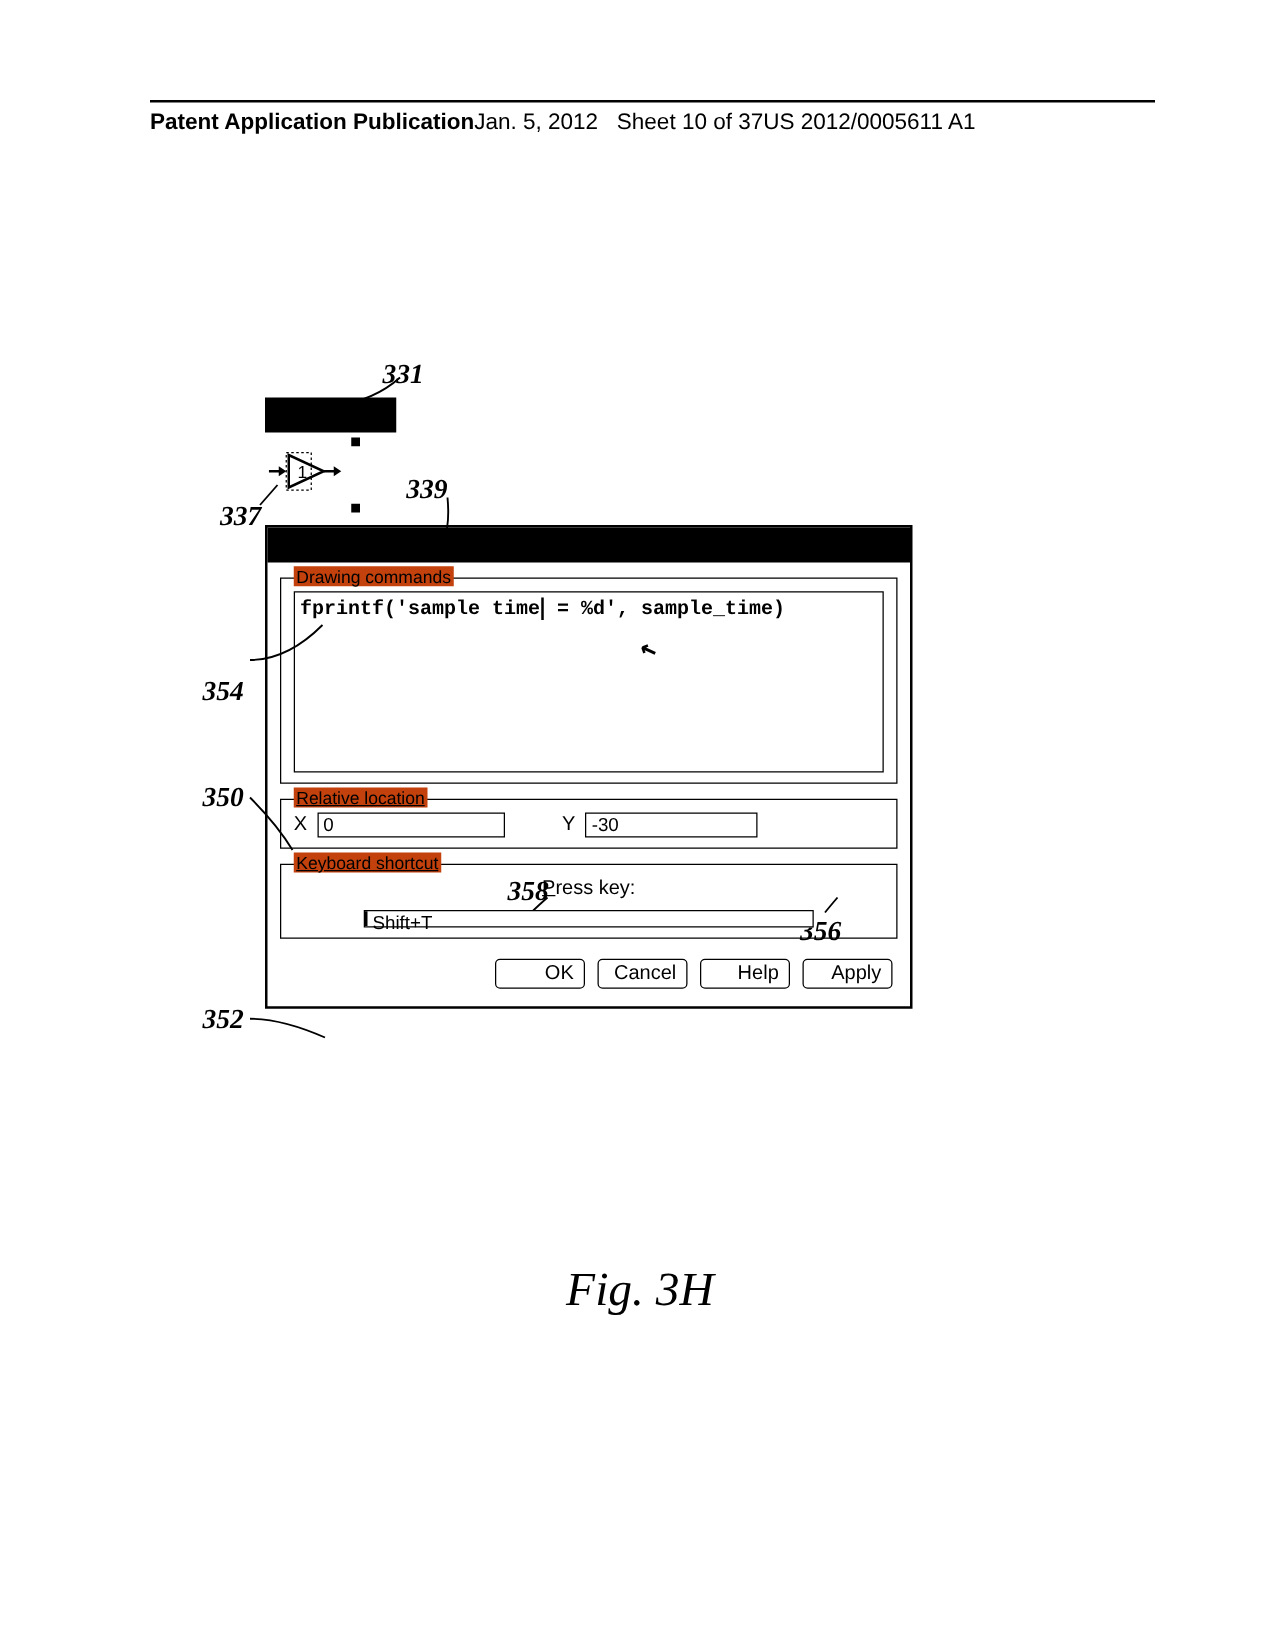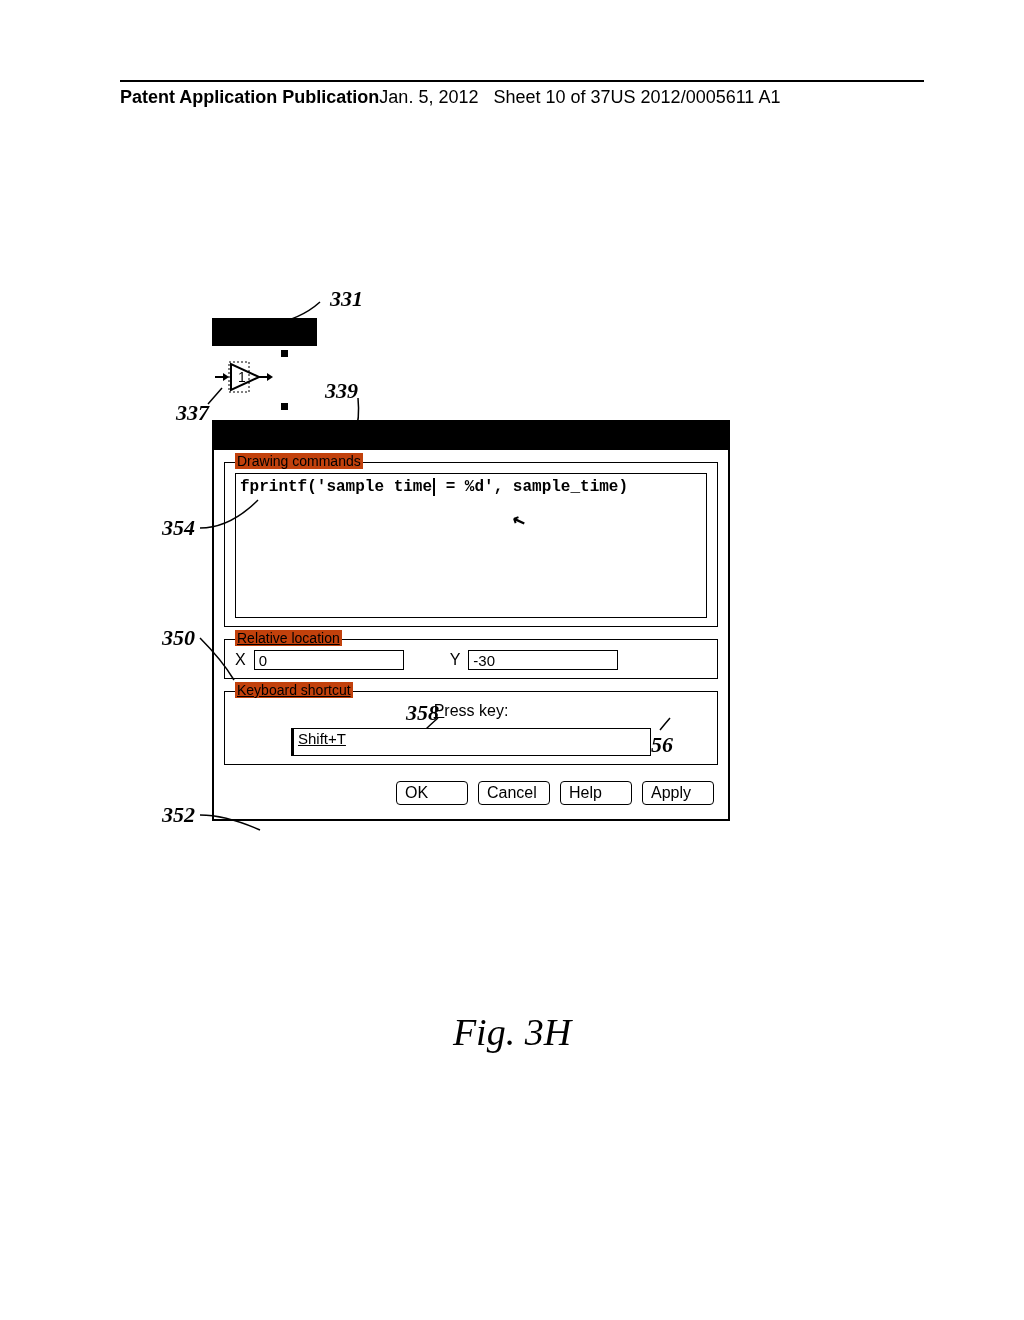--- a/index.html
+++ b/index.html
@@ -129,50 +129,49 @@
     font-size: 16px;
   }
   .txtinput {
     border: 1px solid #000;
     padding: 1px 4px;
     height: 20px;
     font-size: 15px;
     background: #fff;
   }
   .xbox { width: 150px; }
-  .ybox { width: 150px; }
+  .ybox { width: 138px; }
 
   .kbd-row {
     display: flex;
     align-items: center;
     gap: 8px;
     font-size: 16px;
     flex-direction: column;
   }
   .kbdinput {
     border: 1px solid #000;
     box-shadow: inset 2px 0 0 #000;
     padding: 1px 6px;
-    height: 28px;
+    height: 14px;
     width: 360px;
     font-size: 15px;
     background: #fff;
-    text-decoration: underline;
   }
 
   .buttonbar {
     display: flex;
     justify-content: flex-end;
     gap: 10px;
     padding: 12px 14px 14px 14px;
   }
   .btn {
     border: 1.5px solid #000;
     min-width: 72px;
-    text-align: left;
+    text-align: right;
     padding: 2px 8px;
     font-size: 16px;
     border-radius: 4px;
     background: #fff;
   }
 
   .fig-caption {
     position: absolute;
     top: 1010px;
     left: 0;
@@ -190,24 +189,24 @@
 
 <div class="page-header">
   <span class="left">Patent Application Publication</span>
   <span class="mid">
     <span>Jan. 5, 2012</span>&nbsp;&nbsp;
     <span>Sheet 10 of 37</span>
   </span>
   <span class="right">US 2012/0005611 A1</span>
 </div>
 
-<div class="ref" style="top:286px;left:330px">331</div>
+<div class="ref" style="top:286px;left:306px">331</div>
 <div class="ref" style="top:400px;left:176px">337</div>
 <div class="ref" style="top:378px;left:325px">339</div>
-<div class="ref" style="top:515px;left:162px">354</div>
+<div class="ref" style="top:540px;left:162px">354</div>
 <div class="ref" style="top:625px;left:162px">350</div>
 <div class="ref" style="top:802px;left:162px">352</div>
 <div class="ref" style="top:700px;left:406px">358</div>
 <div class="ref" style="top:732px;left:640px">356</div>
 
 <div class="topbar"></div>
 
 <div class="handle" style="top:350px;left:281px"></div>
 <div class="handle" style="top:403px;left:281px"></div>
 

